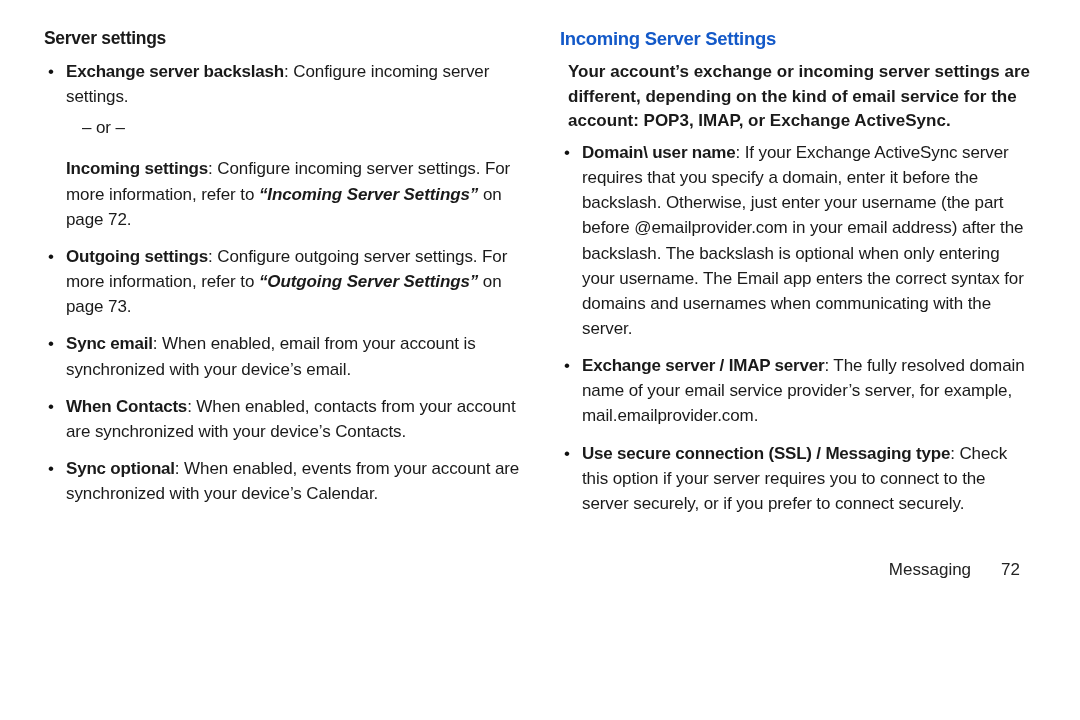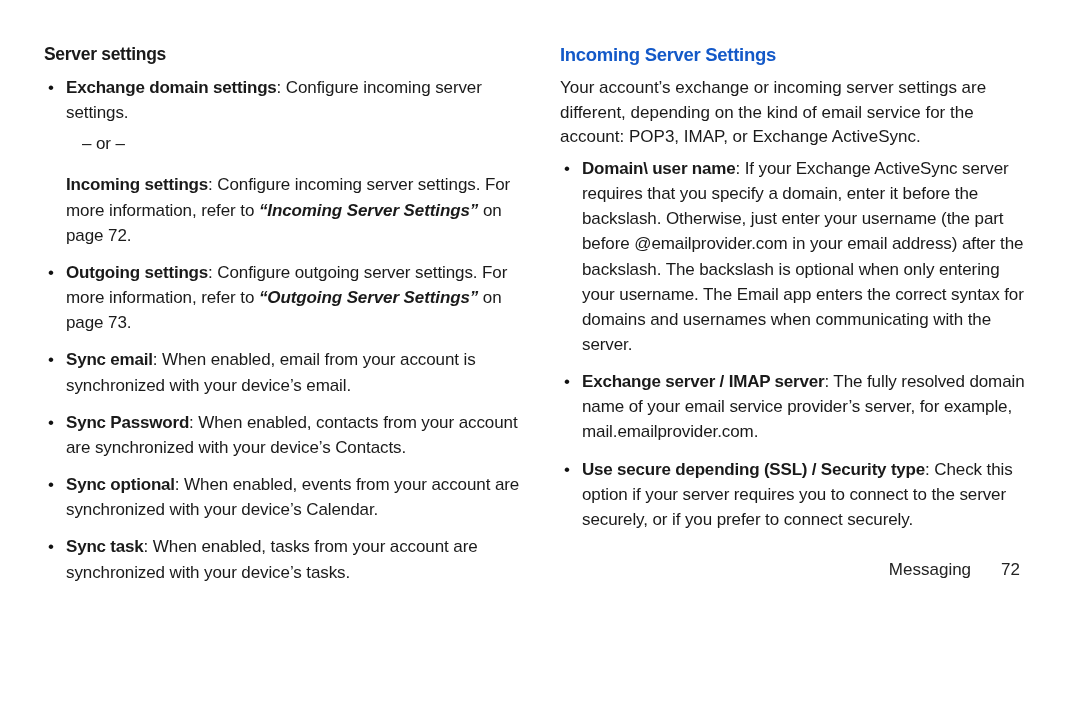--- a/index.html
+++ b/index.html
@@ -9,21 +9,21 @@
     height: 720px;
     background: #ffffff;
     font-family: "Helvetica Neue", Helvetica, Arial, sans-serif;
     color: #1a1a1a;
     font-size: 17px;
   }
   .page {
     box-sizing: border-box;
     width: 1080px;
     height: 608px;
-    padding: 36px 44px 30px 44px;
+    padding: 20px 44px 30px 44px;
     display: flex;
     flex-direction: row;
     gap: 40px;
     position: relative;
   }
   .col {
     flex: 1 1 50%;
     min-width: 0;
   }
   .sec-heading {
@@ -31,24 +31,25 @@
     font-stretch: condensed;
     letter-spacing: -0.3px;
     margin: 8px 0 10px 0;
     font-size: 17.5px;
   }
   .sec-heading.blue {
     color: #1359c8;
     font-size: 18.5px;
   }
   .intro {
-    margin: 0 0 6px 0;
+    margin: 0 0 6px 8px;
     line-height: 1.45;
     font-stretch: semi-condensed;
     letter-spacing: 0px;
+    font-weight: bold;
   }
   ul.blist {
     list-style: none;
     margin: 0;
     padding: 0 0 0 18px;
   }
   ul.blist > li {
     position: relative;
     padding-left: 4px;
     margin: 4px 0 12px 0;
@@ -86,61 +87,58 @@
 <body>
 
 <div class="page">
 
   <div class="col">
     <div class="sec-heading">Server settings</div>
 
     <ul class="blist">
 
       <li>
-        <span class="b">Exchange domain settings</span><span>: Configure incoming server settings.</span>
+        <span class="b">Exchange server backslash</span><span>: Configure incoming server settings.</span>
         <div class="or">– or –</div>
         <span class="b">Incoming settings</span><span>: Configure incoming server settings. For more information, refer to </span><span class="refi">“Incoming Server Settings”</span><span> on page 72.</span>
       </li>
 
       <li>
         <span class="b">Outgoing settings</span><span>: Configure outgoing server settings. For more information, refer to </span><span class="refi">“Outgoing Server Settings”</span><span> on page 73.</span>
       </li>
 
       <li>
         <span class="b">Sync email</span><span>: When enabled, email from your account is synchronized with your device’s email.</span>
       </li>
 
       <li>
-        <span class="b">Sync Password</span><span>: When enabled, contacts from your account are synchronized with your device’s Contacts.</span>
+        <span class="b">When Contacts</span><span>: When enabled, contacts from your account are synchronized with your device’s Contacts.</span>
       </li>
 
       <li>
         <span class="b">Sync optional</span><span>: When enabled, events from your account are synchronized with your device’s Calendar.</span>
       </li>
 
-      <li>
-        <span class="b">Sync task</span><span>: When enabled, tasks from your account are synchronized with your device’s tasks.</span>
-      </li>
 
     </ul>
   </div>
 
   <div class="col">
     <div class="sec-heading blue">Incoming Server Settings</div>
     <p class="intro">Your account’s exchange or incoming server settings are different, depending on the kind of email service for the account: POP3, IMAP, or Exchange ActiveSync.</p>
 
     <ul class="blist">
       <li>
         <span class="b">Domain\ user name</span><span>: If your Exchange ActiveSync server requires that you specify a domain, enter it before the backslash. Otherwise, just enter your username (the part before @emailprovider.com in your email address) after the backslash. The backslash is optional when only entering your username. The Email app enters the correct syntax for domains and usernames when communicating with the server.</span>
       </li>
       <li>
         <span class="b">Exchange server / IMAP server</span><span>: The fully resolved domain name of your email service provider’s server, for example, mail.emailprovider.com.</span>
       </li>
       <li>
-        <span class="b">Use secure depending (SSL) / Security type</span><span>: Check this option if your server requires you to connect to the server securely, or if you prefer to connect securely.</span>
+        <span class="b">Use secure connection (SSL) / Messaging type</span><span>: Check this option if your server requires you to connect to the server securely, or if you prefer to connect securely.</span>
       </li>
     </ul>
   </div>
 
   <div class="footer">
     <span>Messaging</span><span class="pad"></span><span>72</span>
   </div>
 
 </div>
 

